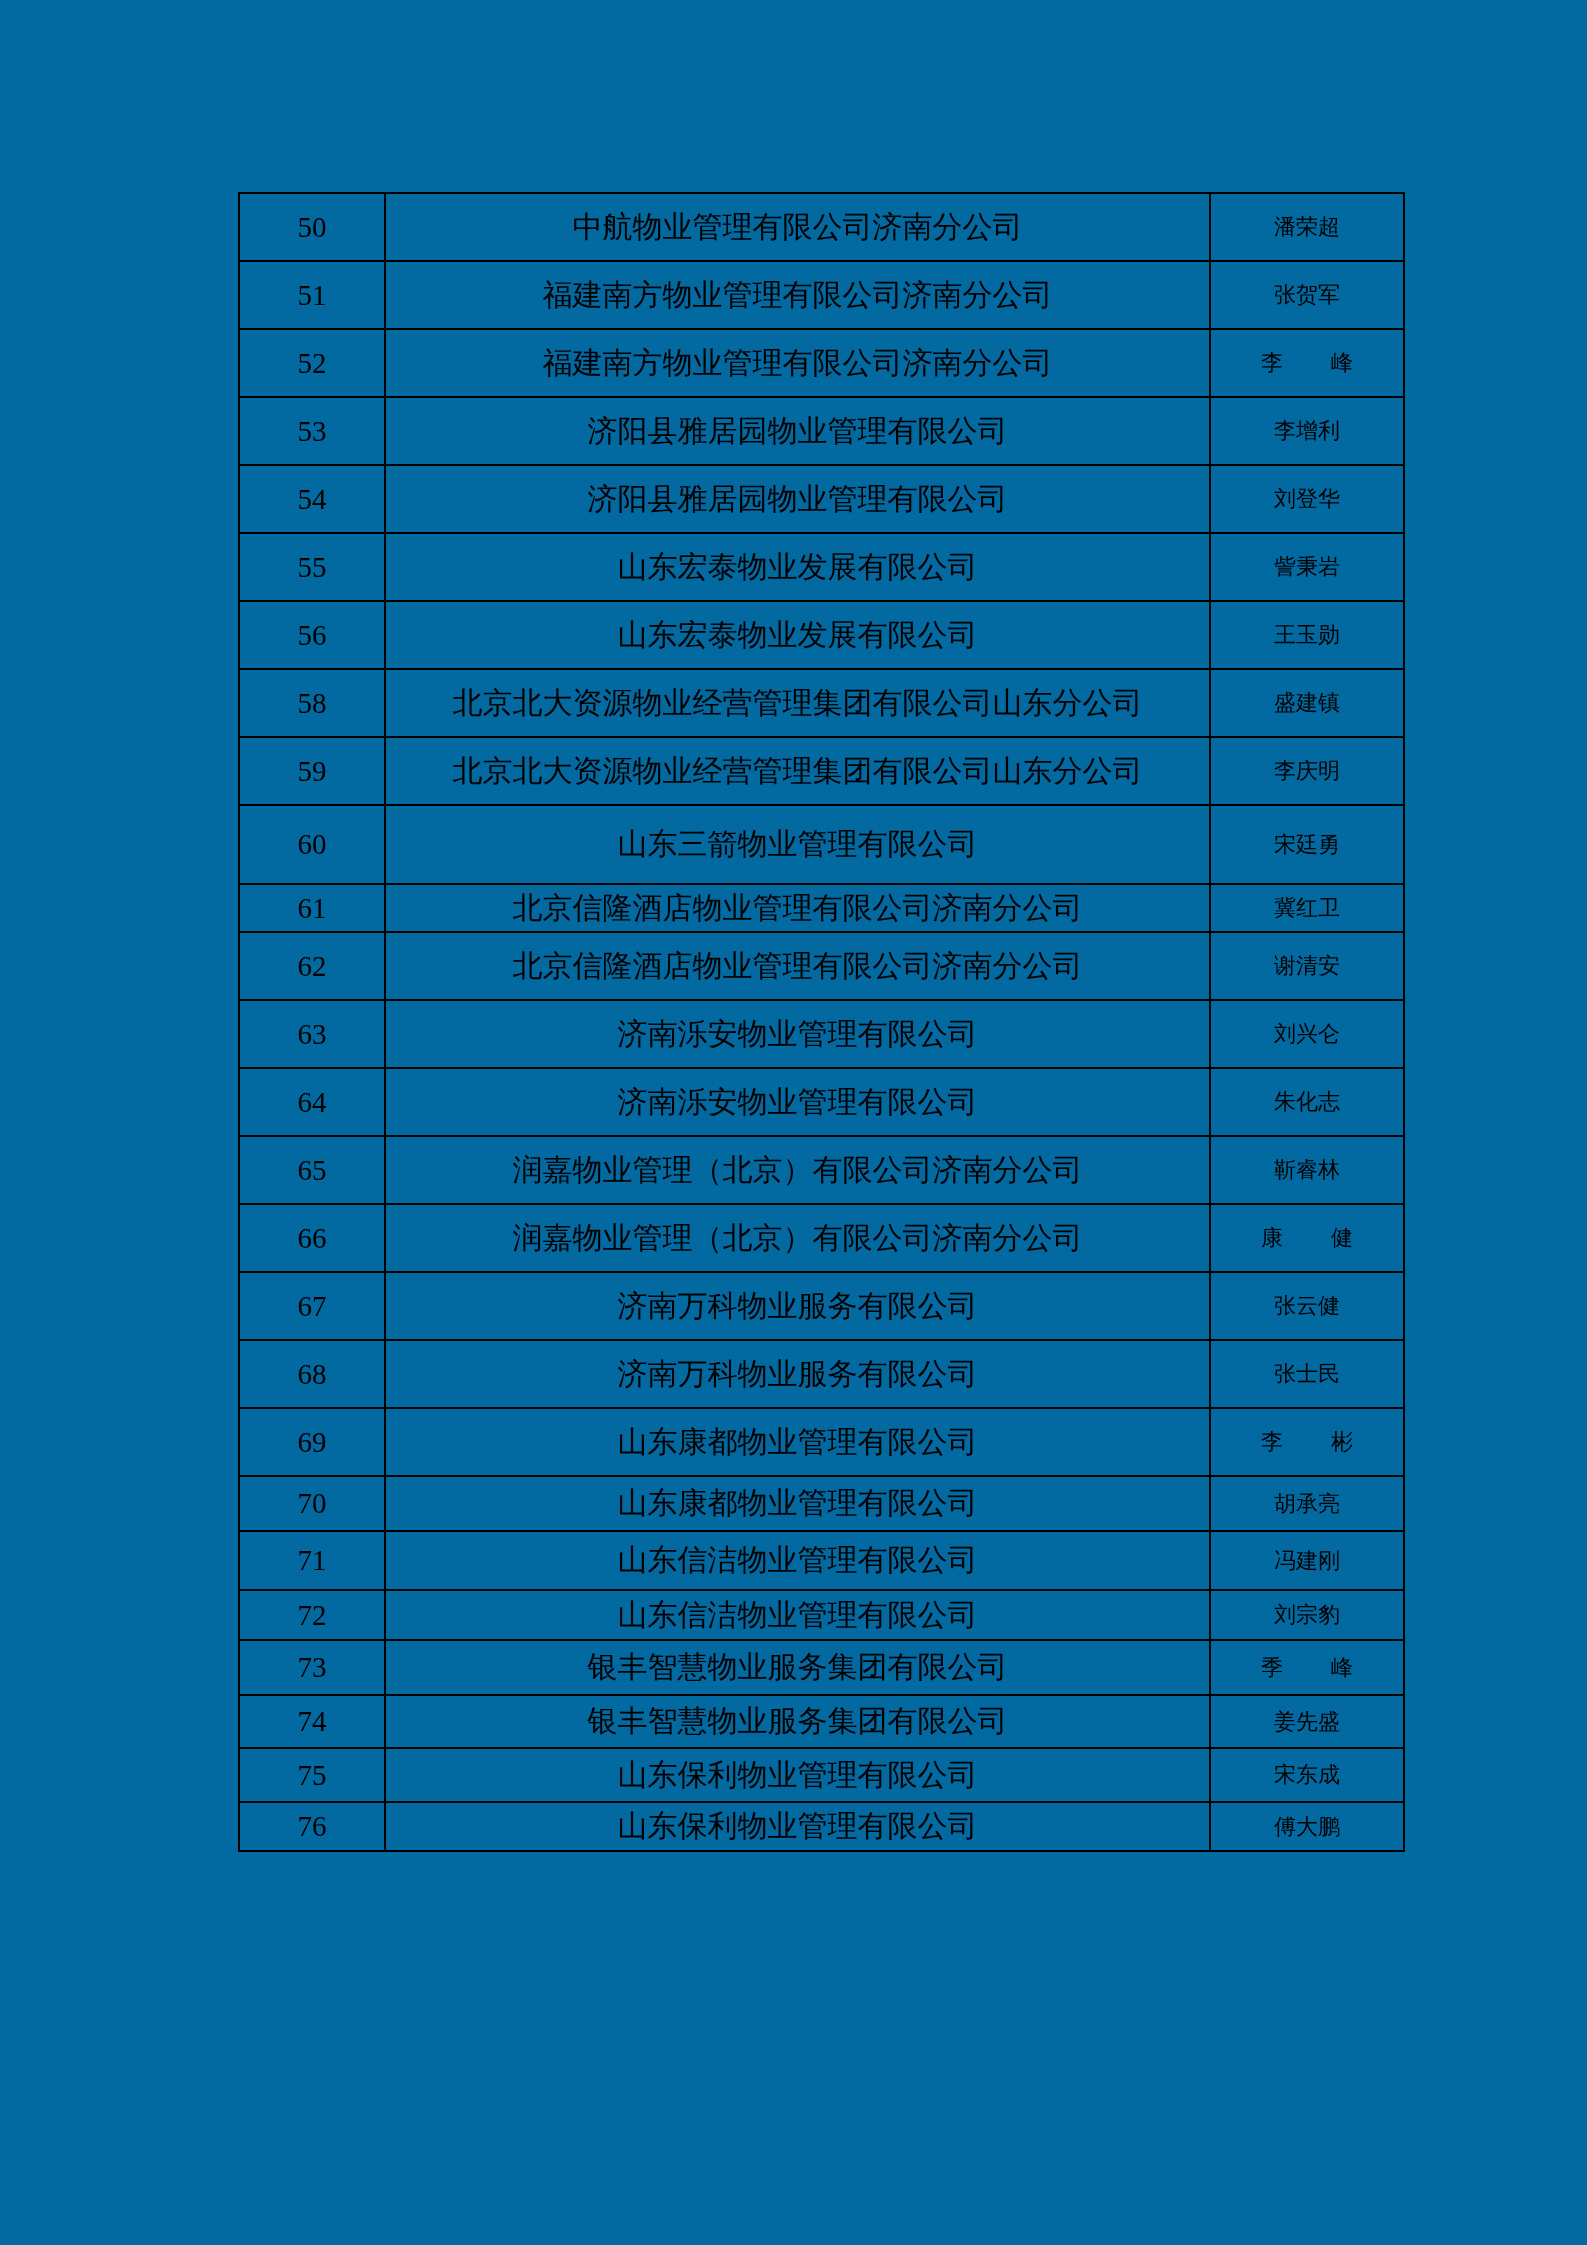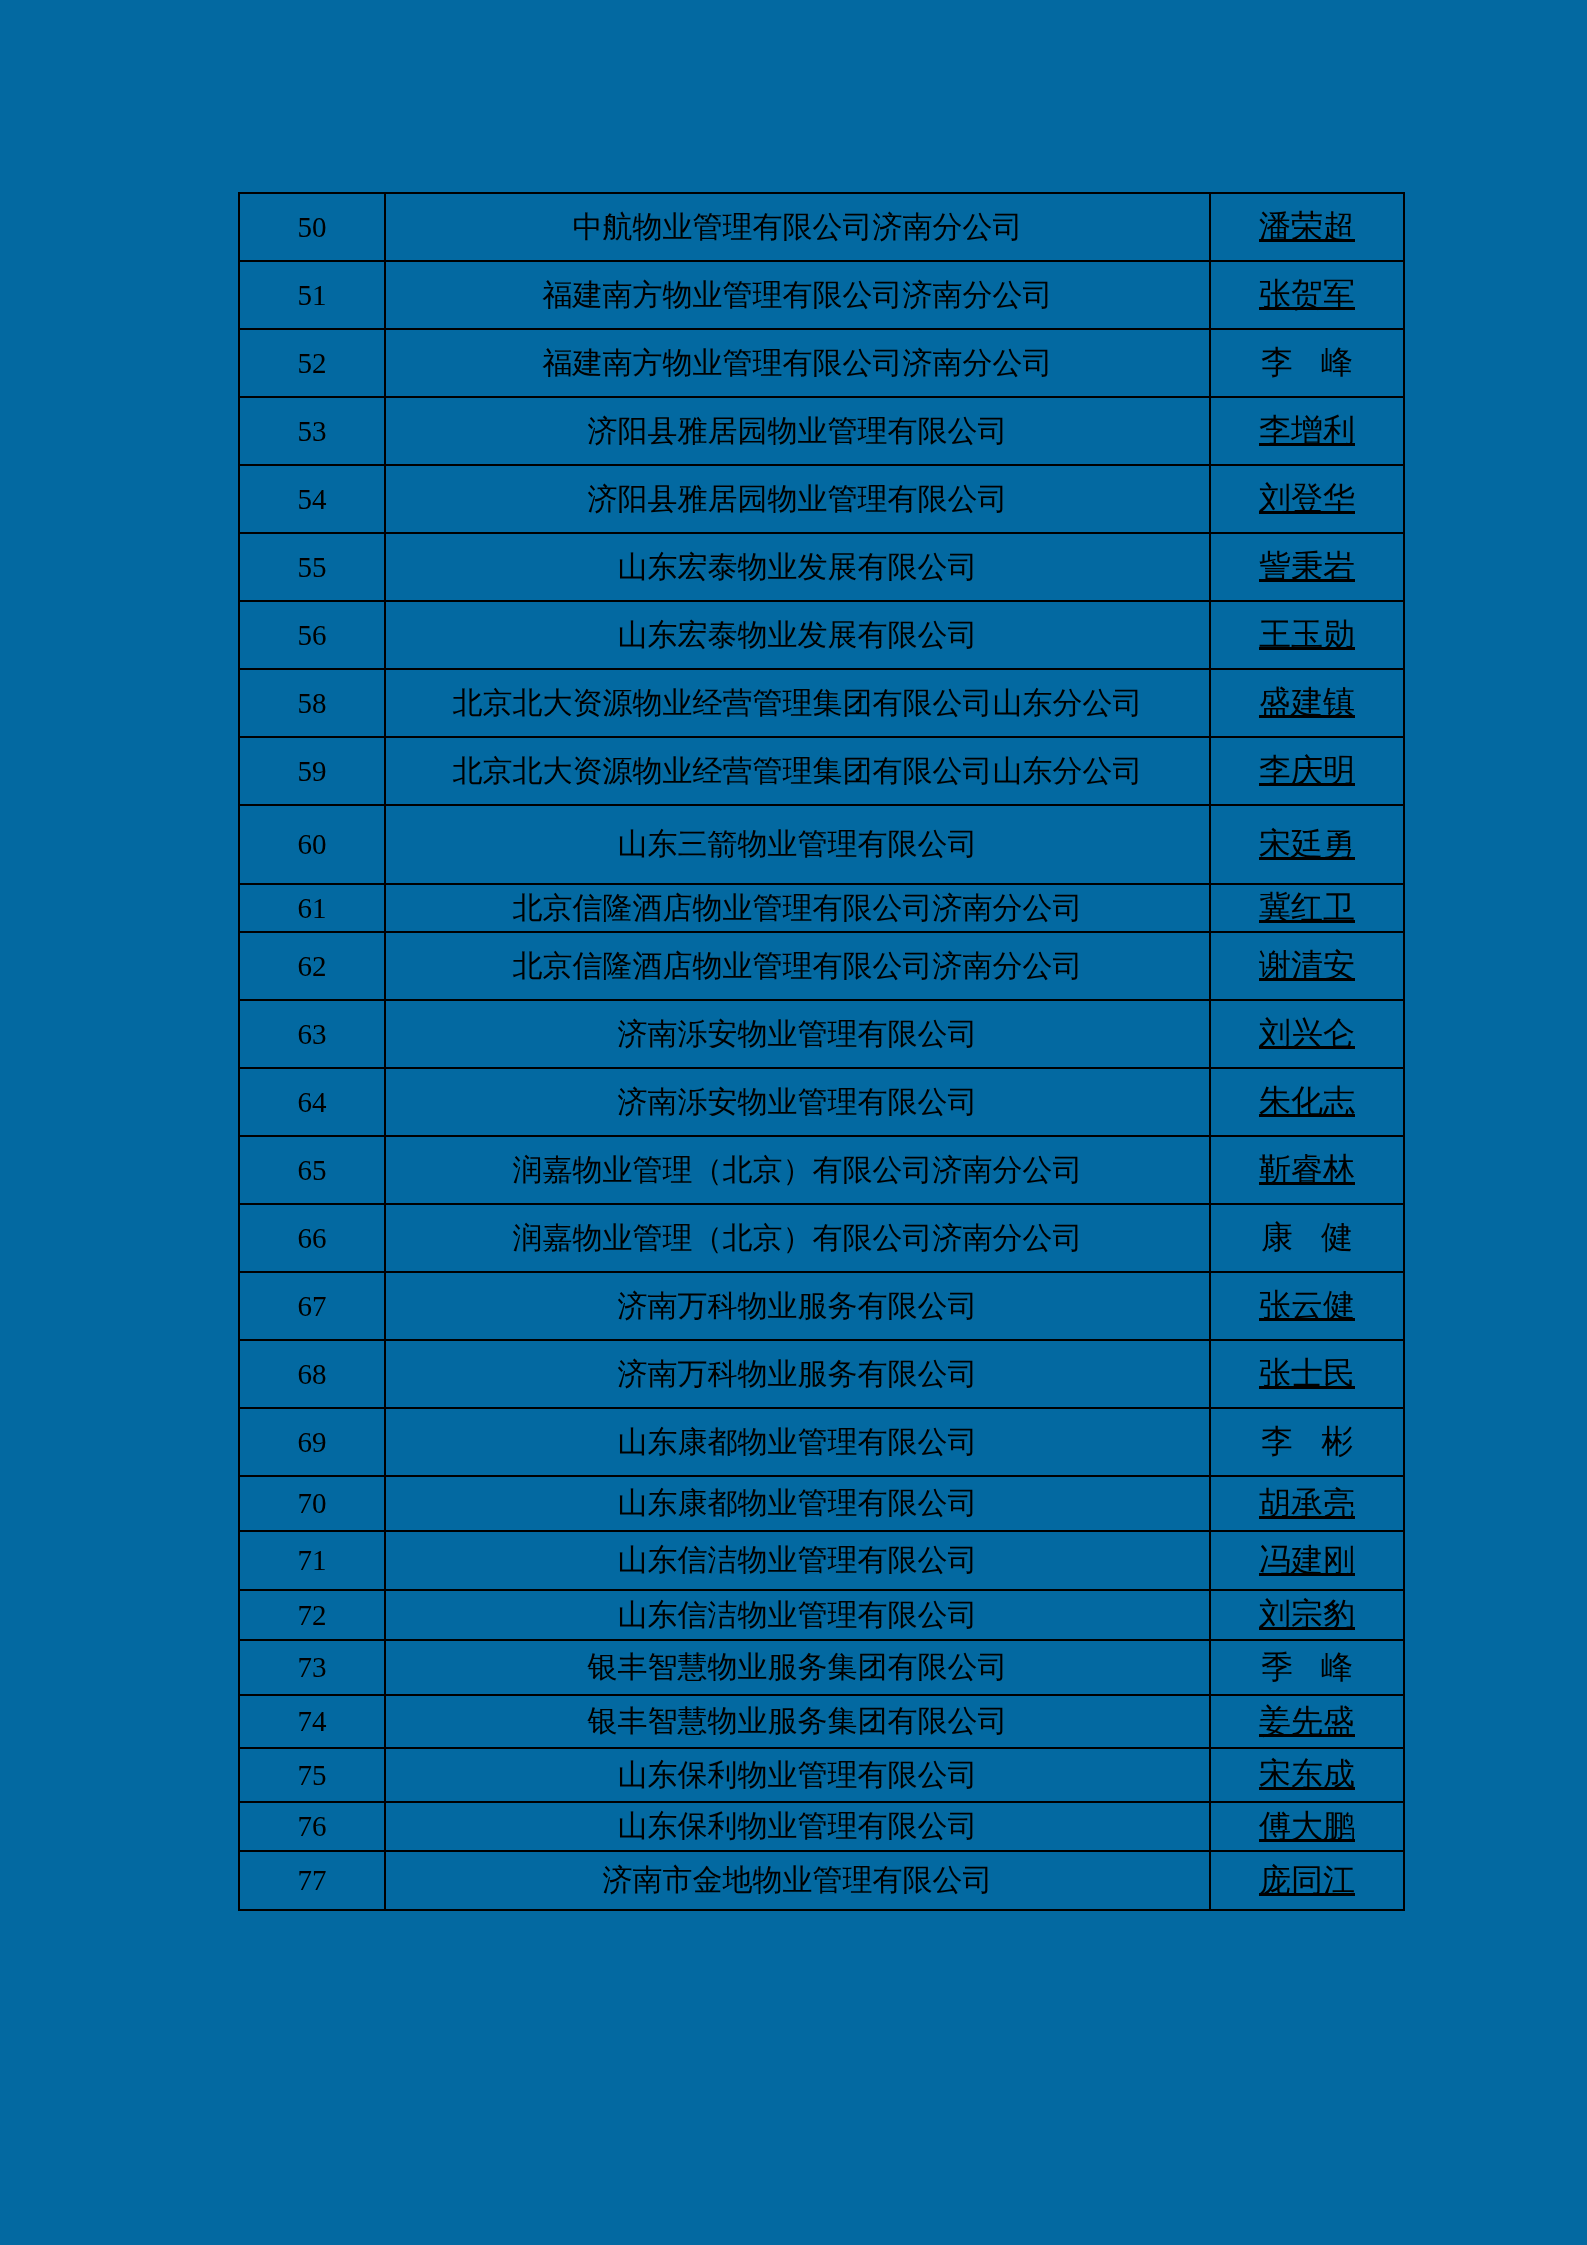--- a/index.html
+++ b/index.html
@@ -46,22 +46,21 @@
   }
   td.c-co {
     width: 823px;
     font-family: "DejaVu Sans", "Liberation Sans", sans-serif;
     font-size: 30px;
     letter-spacing: 0px;
   }
   td.c-nm {
     width: 192px;
     font-family: "DejaVu Sans", "Liberation Sans", sans-serif;
-    font-size: 32px;
-    text-decoration: underline;
+    font-size: 22px;
   }
   .nm-two {
     display: inline-flex;
     justify-content: space-between;
     width: 92px;
   }
 </style>
 </head>
 <body>
 
@@ -204,20 +203,15 @@
         <tr class="" style="height: 54px;">
         <td class="c-no">75</td>
         <td class="c-co">山东保利物业管理有限公司</td>
         <td class="c-nm">宋东成</td>
       </tr>
         <tr class="" style="height: 49px;">
         <td class="c-no">76</td>
         <td class="c-co">山东保利物业管理有限公司</td>
         <td class="c-nm">傅大鹏</td>
       </tr>
-        <tr class="" style="height: 59px;">
-        <td class="c-no">77</td>
-        <td class="c-co">济南市金地物业管理有限公司</td>
-        <td class="c-nm">庞同江</td>
-      </tr>
       </tbody>
   </table>
 </div>
 
 </body></html>

